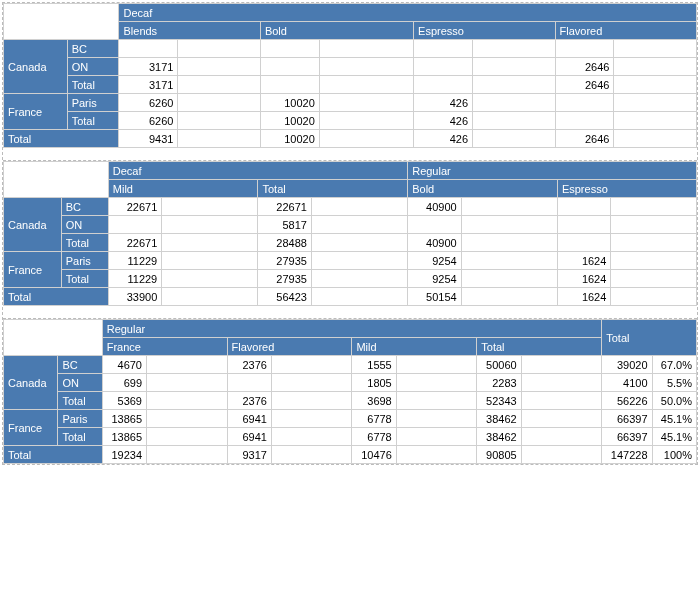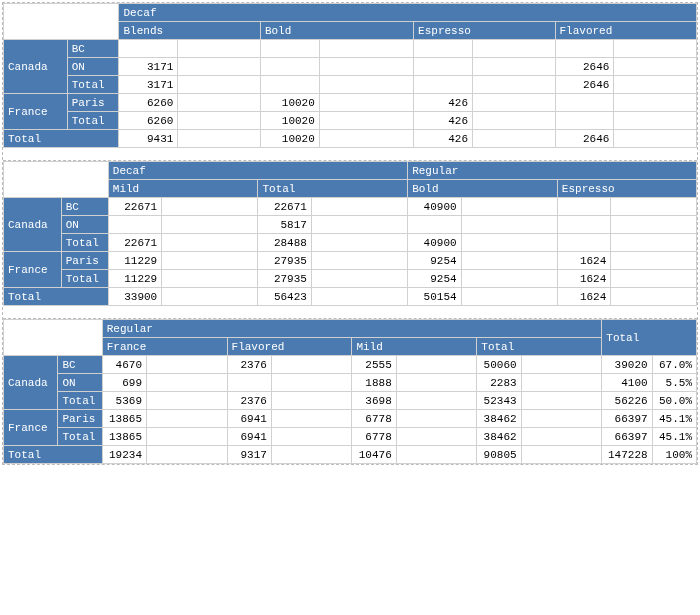--- a/index.html
+++ b/index.html
@@ -14,21 +14,20 @@
   .container {
     border: 1px dashed #bbb;
     padding: 0;
     width: 696px;
     box-sizing: border-box;
   }
   table {
     border-collapse: collapse;
     width: 100%;
     table-layout: fixed;
-    font-family: Liberation Mono, monospace;
   }
   td, th {
     border: 1px solid #d0d0d0;
     padding: 2px 4px;
     height: 18px;
     box-sizing: border-box;
     overflow: hidden;
     white-space: nowrap;
   }
   .hdr {
@@ -278,34 +277,34 @@
     <td class="hdr" colspan="2">Mild</td>
     <td class="hdr" colspan="2">Total</td>
   </tr>
   <tr>
     <td class="hdr" rowspan="3">Canada</td>
     <td class="hdr">BC</td>
     <td class="num">4670</td>
           <td class="num"></td>
     <td class="num">2376</td>
           <td class="num"></td>
-    <td class="num">2555</td>
+    <td class="num">1555</td>
           <td class="num"></td>
     <td class="num">50060</td>
           <td class="num"></td>
     <td class="num">39020</td>
     <td class="num">67.0%</td>
   </tr>
   <tr>
     <td class="hdr">ON</td>
     <td class="num">699</td>
           <td class="num"></td>
     <td class="num"></td>
           <td class="num"></td>
-    <td class="num">1888</td>
+    <td class="num">1805</td>
           <td class="num"></td>
     <td class="num">2283</td>
           <td class="num"></td>
     <td class="num">4100</td>
     <td class="num">5.5%</td>
   </tr>
   <tr>
     <td class="hdr">Total</td>
     <td class="num">5369</td>
           <td class="num"></td>

